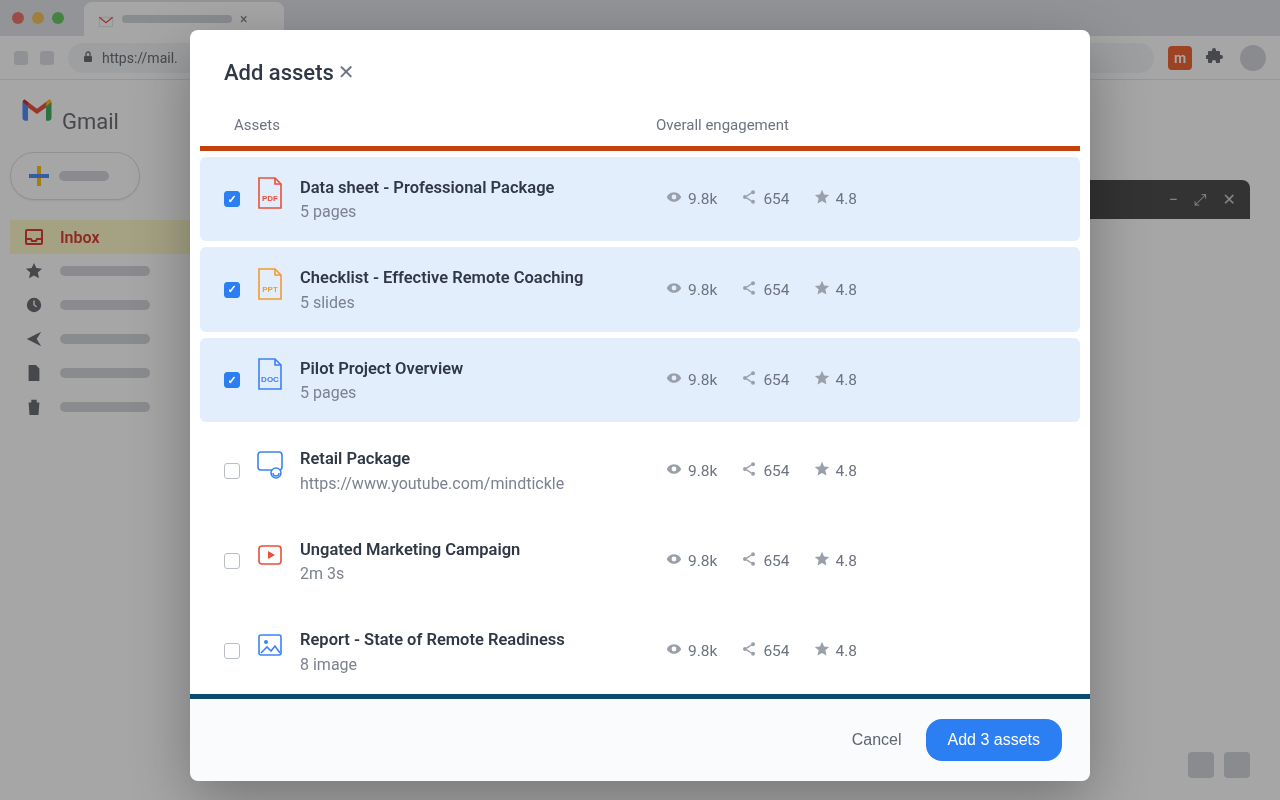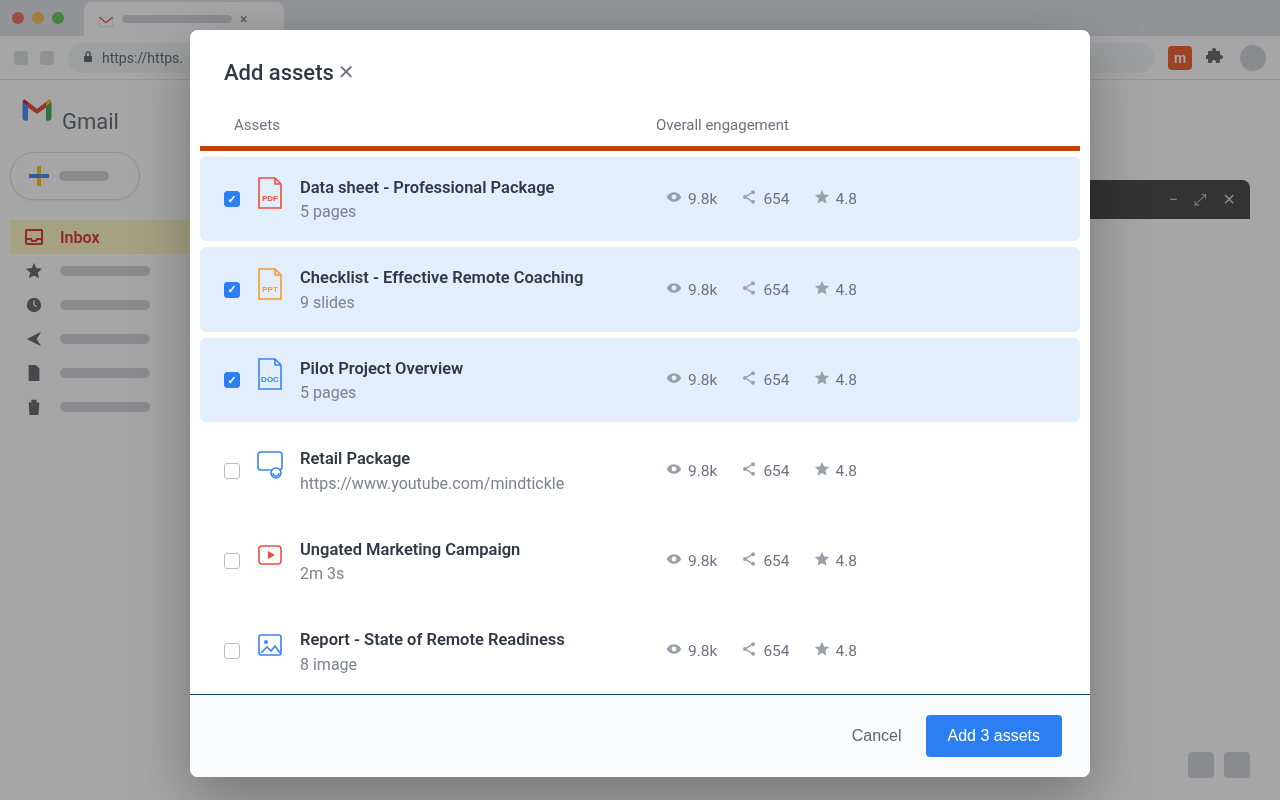--- a/index.html
+++ b/index.html
@@ -194,30 +194,30 @@
 
   .asset-info { flex:1; min-width:0; }
   .asset-title { font-size:16.5px; font-weight:600; color:#303846; line-height:1.3; }
   .asset-sub   { font-size:16px; color:#7c828f; margin-top:4px; }
 
   .metrics { display:flex; gap:24px; width:390px; align-items:center; color:#6d7381; font-size:15.5px; }
   .metric { display:flex; align-items:center; gap:6px; }
   .metric svg { width:16px;height:16px; fill:#9aa0a9; }
 
   .modal-footer {
-    border-top:1px solid #0c4a6e;
+    border-top:5px solid #0c4a6e;
     padding: 20px 28px;
     display:flex; justify-content:flex-end; gap:24px; align-items:center;
     background:#fafbfc;
     border-radius: 0 0 8px 8px;
   }
   .btn-cancel { color:#5f6572; font-size:16px; cursor:pointer; background:none;border:none; }
   .btn-primary {
     background:#2b7ff2; color:#fff; font-size:16px; font-weight:500;
-    padding: 12px 22px; border:none; border-radius:4px; cursor:pointer;
+    padding: 12px 22px; border:none; border-radius:16px; cursor:pointer;
   }
 
   
   .gmail-m {
     width: 34px; height: 26px; position: relative;
   }
   .gmail-m svg { width:100%; height:100%; }
 </style>
 </head>
 <body>
@@ -245,21 +245,21 @@
     <span></span>
     <span></span>
   </div>
   <div class="addr-field">
     <span>
       <svg class="lock" viewBox="0 0 12 12">
           <rect x="2" y="5" width="8" height="6" rx="1" fill="#5f6368"></rect>
           <path d="M4 5V3a2 2 0 014 0v2" fill="none" stroke="#5f6368" stroke-width="1.3"></path>
         </svg>
     </span>
-    <span>https://https.</span>
+    <span>https://mail.</span>
   </div>
   <div class="ext-icons">
     <div class="ext-m">m</div>
     <span class="ext-puzzle">
       <svg width="20" height="20" viewBox="0 0 20 20">
           <path d="M8 2a2 2 0 012 2v1h3a1 1 0 011 1v3h1a2 2 0 110 4h-1v3a1 1 0 01-1 1h-3v-1a2 2 0 10-4 0v1H3a1 1 0 01-1-1v-3H1a2 2 0 110-4h1V6a1 1 0 011-1h3V4a2 2 0 012-2z" fill="#5f6368"></path>
         </svg>
     </span>
     <div class="ext-avatar"></div>
   </div>
@@ -416,21 +416,21 @@
         </div>
         <div class="asset-row selected">
     <span class="chk on"></span>
     <span class="file-ico"><svg viewBox="0 0 28 32">
               <path d="M3 1h16l6 6v24H3z" fill="none" stroke="#f29b2e" stroke-width="1.6"></path>
               <path d="M19 1v6h6" fill="none" stroke="#f29b2e" stroke-width="1.6"></path>
               <text x="14" y="24" text-anchor="middle" font-size="8" font-weight="700" fill="#f29b2e" font-family="Arial">PPT</text>
             </svg></span>
     <div class="asset-info">
       <div class="asset-title">Checklist - Effective Remote Coaching</div>
-      <div class="asset-sub">9 slides</div>
+      <div class="asset-sub">5 slides</div>
     </div>
     <div class="metrics">
       <span class="metric">
               <span><svg viewBox="0 0 20 20">
                   <path d="M10 4C5 4 1.7 8 1 10c.7 2 4 6 9 6s8.3-4 9-6c-.7-2-4-6-9-6zm0 9a3 3 0 110-6 3 3 0 010 6z"></path>
                 </svg></span>
               <span>9.8k</span>
             </span>
       <span class="metric">
               <span><svg viewBox="0 0 20 20">

